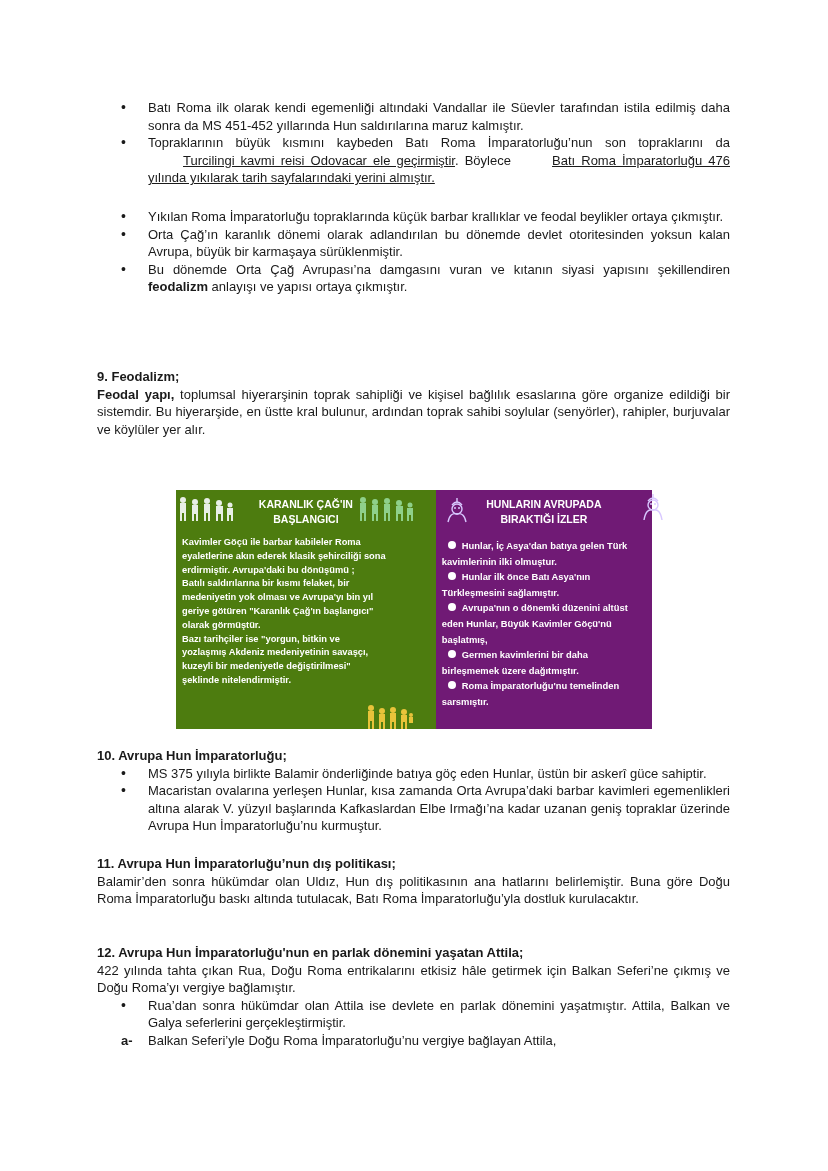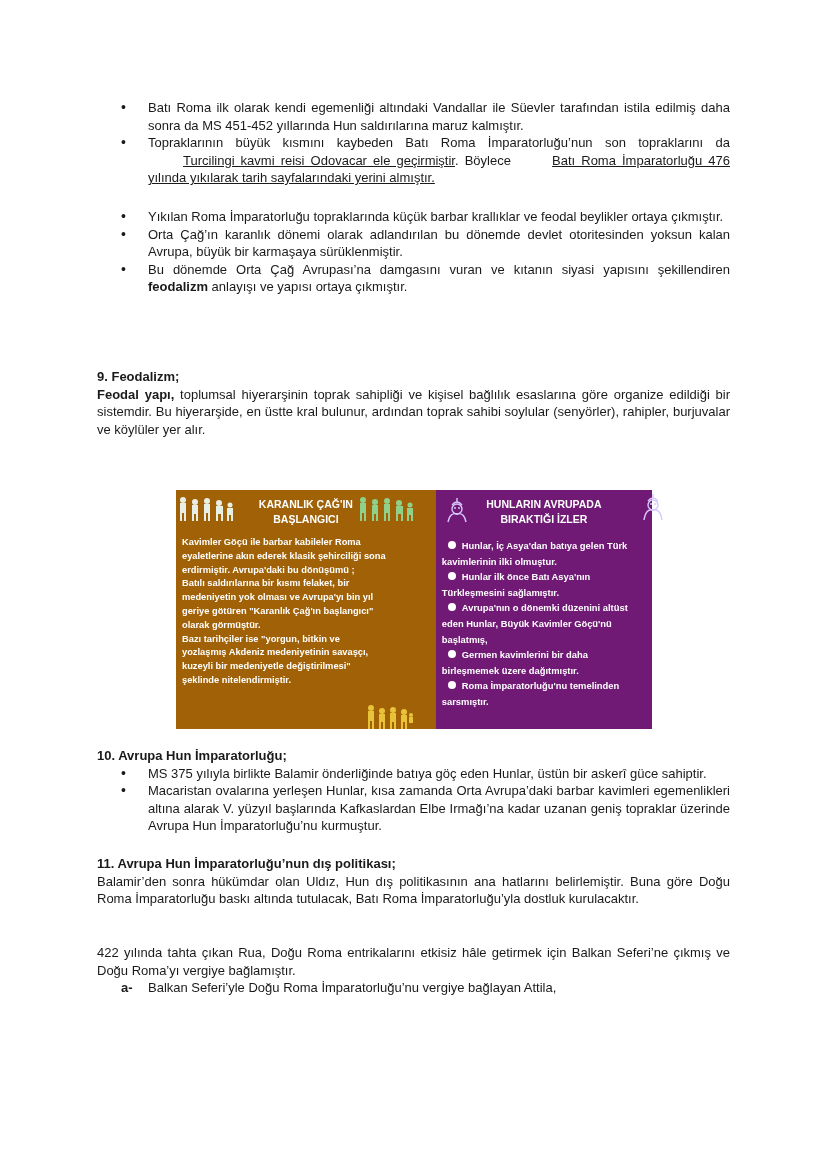--- a/index.html
+++ b/index.html
@@ -13,21 +13,21 @@
   ul.b li { position:relative; padding-left:51px; text-align:justify; }
   ul.b li::before { content:"•"; position:absolute; left:24px; top:0; font-size:14px; }
   ul.b li.alpha::before { content:none; }
   .alpha-mark { position:absolute; left:24px; top:0; font-weight:bold; }
   .u { text-decoration:underline;margin-left:35px; }
   b { font-weight:bold; }
 
   
   .info { position:absolute; left:176px; top:490px; width:476px; height:239px; display:flex; }
   .panel { position:relative; height:100%; color:#fff; font-weight:bold; box-sizing:border-box; }
-  .green { width:286px; background:#a16207; }
+  .green { width:286px; background:#4d7c0f; }
   .purple { width:238px; background:#701a75; }
   .ptitle { position:absolute; top:7px; left:0; width:100%; text-align:center; font-size:10.5px; line-height:15px; }
   .ptext { position:absolute; left:6px; top:46px; width:228px; font-size:9.3px; line-height:13.8px; }
   .purple .ptext { left:6px; top:48px; width:228px; font-size:9.4px; line-height:15.6px; }
   .dot { display:inline-block; width:8px; height:8px; border-radius:50%; background:#fff; margin:0 6px 0 6px; vertical-align:0px; }
   .fig { position:absolute; }
   .fig svg { display:block; }
 </style>
 </head>
 <body>
@@ -207,19 +207,21 @@
       <li><span>Macaristan ovalarına yerleşen Hunlar, kısa zamanda Orta Avrupa’daki barbar kavimleri egemenlikleri altına alarak V. yüzyıl başlarında Kafkaslardan Elbe Irmağı’na kadar uzanan geniş topraklar üzerinde Avrupa Hun İmparatorluğu’nu kurmuştur.</span></li>
     </ul>
   </div>
 
   <div class="blk jst" style="top:855px;">
     <div class="h">11. Avrupa Hun İmparatorluğu’nun dış politikası;</div>
     <div>Balamir’den sonra hükümdar olan Uldız, Hun dış politikasının ana hatlarını belirlemiştir. Buna göre Doğu Roma İmparatorluğu baskı altında tutulacak, Batı Roma İmparatorluğu’yla dostluk kurulacaktır.</div>
   </div>
 
   <div class="blk jst" style="top:944px;">
+    <div class="h">12. Avrupa Hun İmparatorluğu'nun en parlak dönemini yaşatan Attila;</div>
     <div>422 yılında tahta çıkan Rua, Doğu Roma entrikalarını etkisiz hâle getirmek için Balkan Seferi’ne çıkmış ve Doğu Roma’yı vergiye bağlamıştır.</div>
     <ul class="b">
+      <li><span>Rua’dan sonra hükümdar olan Attila ise devlete en parlak dönemini yaşatmıştır. Attila, Balkan ve Galya seferlerini gerçekleştirmiştir.</span></li>
       <li class="alpha"><span class="alpha-mark">a-</span><span>Balkan Seferi’yle Doğu Roma İmparatorluğu’nu vergiye bağlayan Attila,</span></li>
     </ul>
   </div>
 
 </div>
 
 </body></html>

